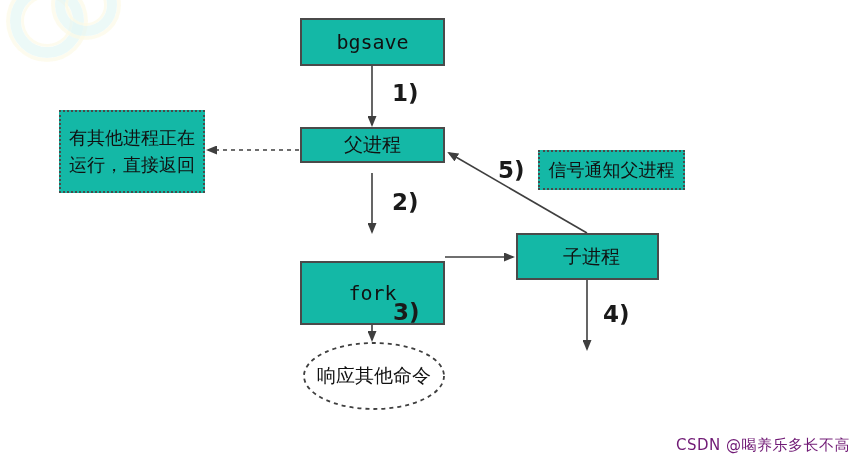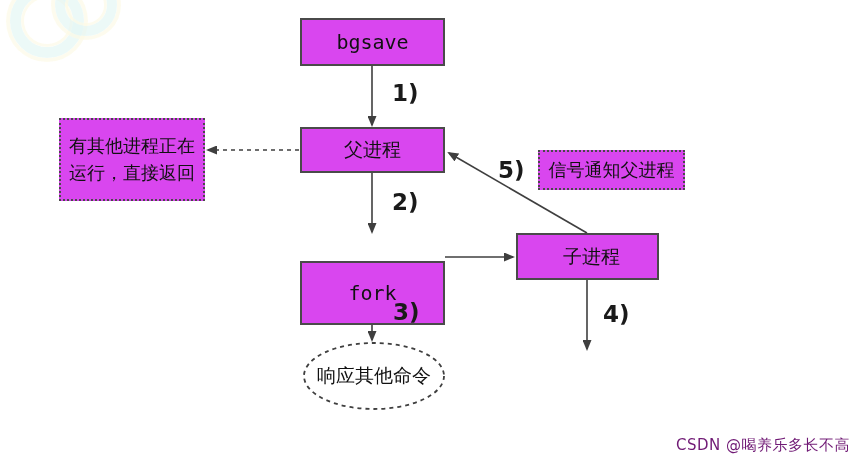--- a/index.html
+++ b/index.html
@@ -38,44 +38,44 @@
     position: absolute;
     left: 0; top: 0;
     width: 856px; height: 460px;
     pointer-events: none;
   }
   .node {
     position: absolute;
     display: flex;
     align-items: center;
     justify-content: center;
-    background: #d946ef;
+    background: #14b8a6;
     border: 2px solid #4a4a4a;
     color: #111111;
     font-size: 19px;
     box-sizing: border-box;
     text-align: center;
   }
   .node.code { font-family: "DejaVu Sans Mono", "Liberation Mono", monospace; font-size: 20px; }
   .node.dashed {
     border: 2px dotted #4a4a4a;
     font-size: 18px;
     line-height: 1.45;
     white-space: pre-line;
   }
   .node.plain {
     border: none;
     background: transparent;
   }
   #node-bgsave  { left: 300px; top: 18px;  width: 145px; height: 48px; }
-  #node-parent  { left: 300px; top: 127px; width: 145px; height: 46px; }
+  #node-parent  { left: 300px; top: 127px; width: 145px; height: 36px; }
   #node-fork    { left: 300px; top: 234px; width: 145px; height: 64px; margin-top: 27px; }
   #node-child   { left: 516px; top: 233px; width: 143px; height: 47px; padding-left: 8px; }
   #node-rdb     { left: 514px; top: 352px; width: 146px; height: 46px; }
-  #node-return  { left: 59px;  top: 118px; width: 146px; height: 83px; text-align: right; }
+  #node-return  { left: 59px;  top: 110px; width: 146px; height: 83px; text-align: right; }
   #node-signal  { left: 538px; top: 150px; width: 147px; height: 40px; }
   #node-respond { left: 303px; top: 342px; width: 142px; height: 68px; }
   .step {
     position: absolute;
     color: #1a1a1a;
     font-size: 23px;
     font-weight: 600;
     font-family: "DejaVu Sans", sans-serif;
   }
   #step-1 { left: 392px; top: 80px;  }

